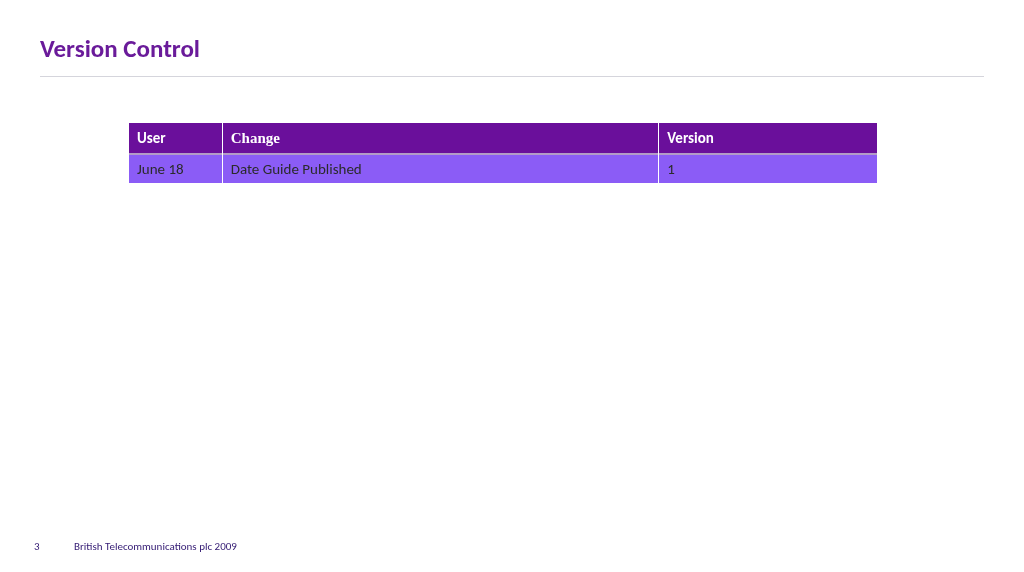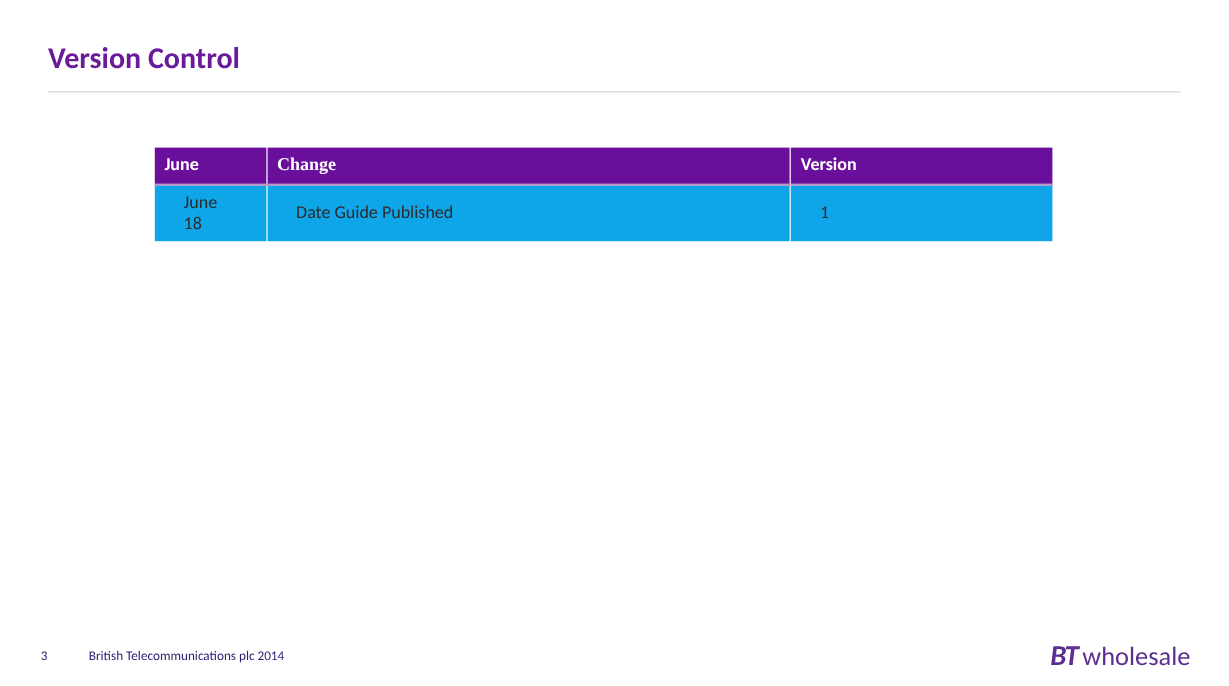--- a/index.html
+++ b/index.html
@@ -25,23 +25,23 @@
   }
   table.vc th {
     background: #6a0f9b;
     color: #fff;
     text-align: left;
     font-weight: 700;
     padding: 6px 8px;
     border-bottom: 2px solid #b39bc7;
   }
   table.vc td {
-    background: #0ea5e9;
+    background: #8b5cf6;
     color: #2b2b2b;
-    padding: 5px 24px;
+    padding: 5px 8px;
   }
   .col-date   { width: 92px; }
   .col-change { width: 432px; font-family: Liberation Serif, serif; }
   .col-ver    { width: 216px; }
   .footer {
     position: absolute;
     left: 0; right: 0; bottom: 0;
     height: 52px;
     display: flex;
     align-items: center;
@@ -75,38 +75,34 @@
 
 <div class="slide">
 
   <div class="title">Version Control</div>
   <hr class="hr">
 
   <div class="table-wrap">
     <table class="vc">
       <thead>
         <tr>
-          <th class="col-date">June</th>
+          <th class="col-date">User</th>
           <th class="col-change">Change</th>
           <th class="col-ver">Version</th>
         </tr>
       </thead>
       <tbody>
         <tr>
           <td>June 18</td>
           <td>Date Guide Published</td>
           <td>1</td>
         </tr>
       </tbody>
     </table>
   </div>
 
   <div class="footer">
     <span class="page-num">3</span>
-    <span class="copyright">British Telecommunications plc 2014</span>
+    <span class="copyright">British Telecommunications plc 2009</span>
     <span class="spacer"></span>
-    <span class="logo">
-      <span class="logo-bt">BT</span>
-      <span class="logo-wholesale">wholesale</span>
-    </span>
   </div>
 
 </div>
 
 </body></html>

